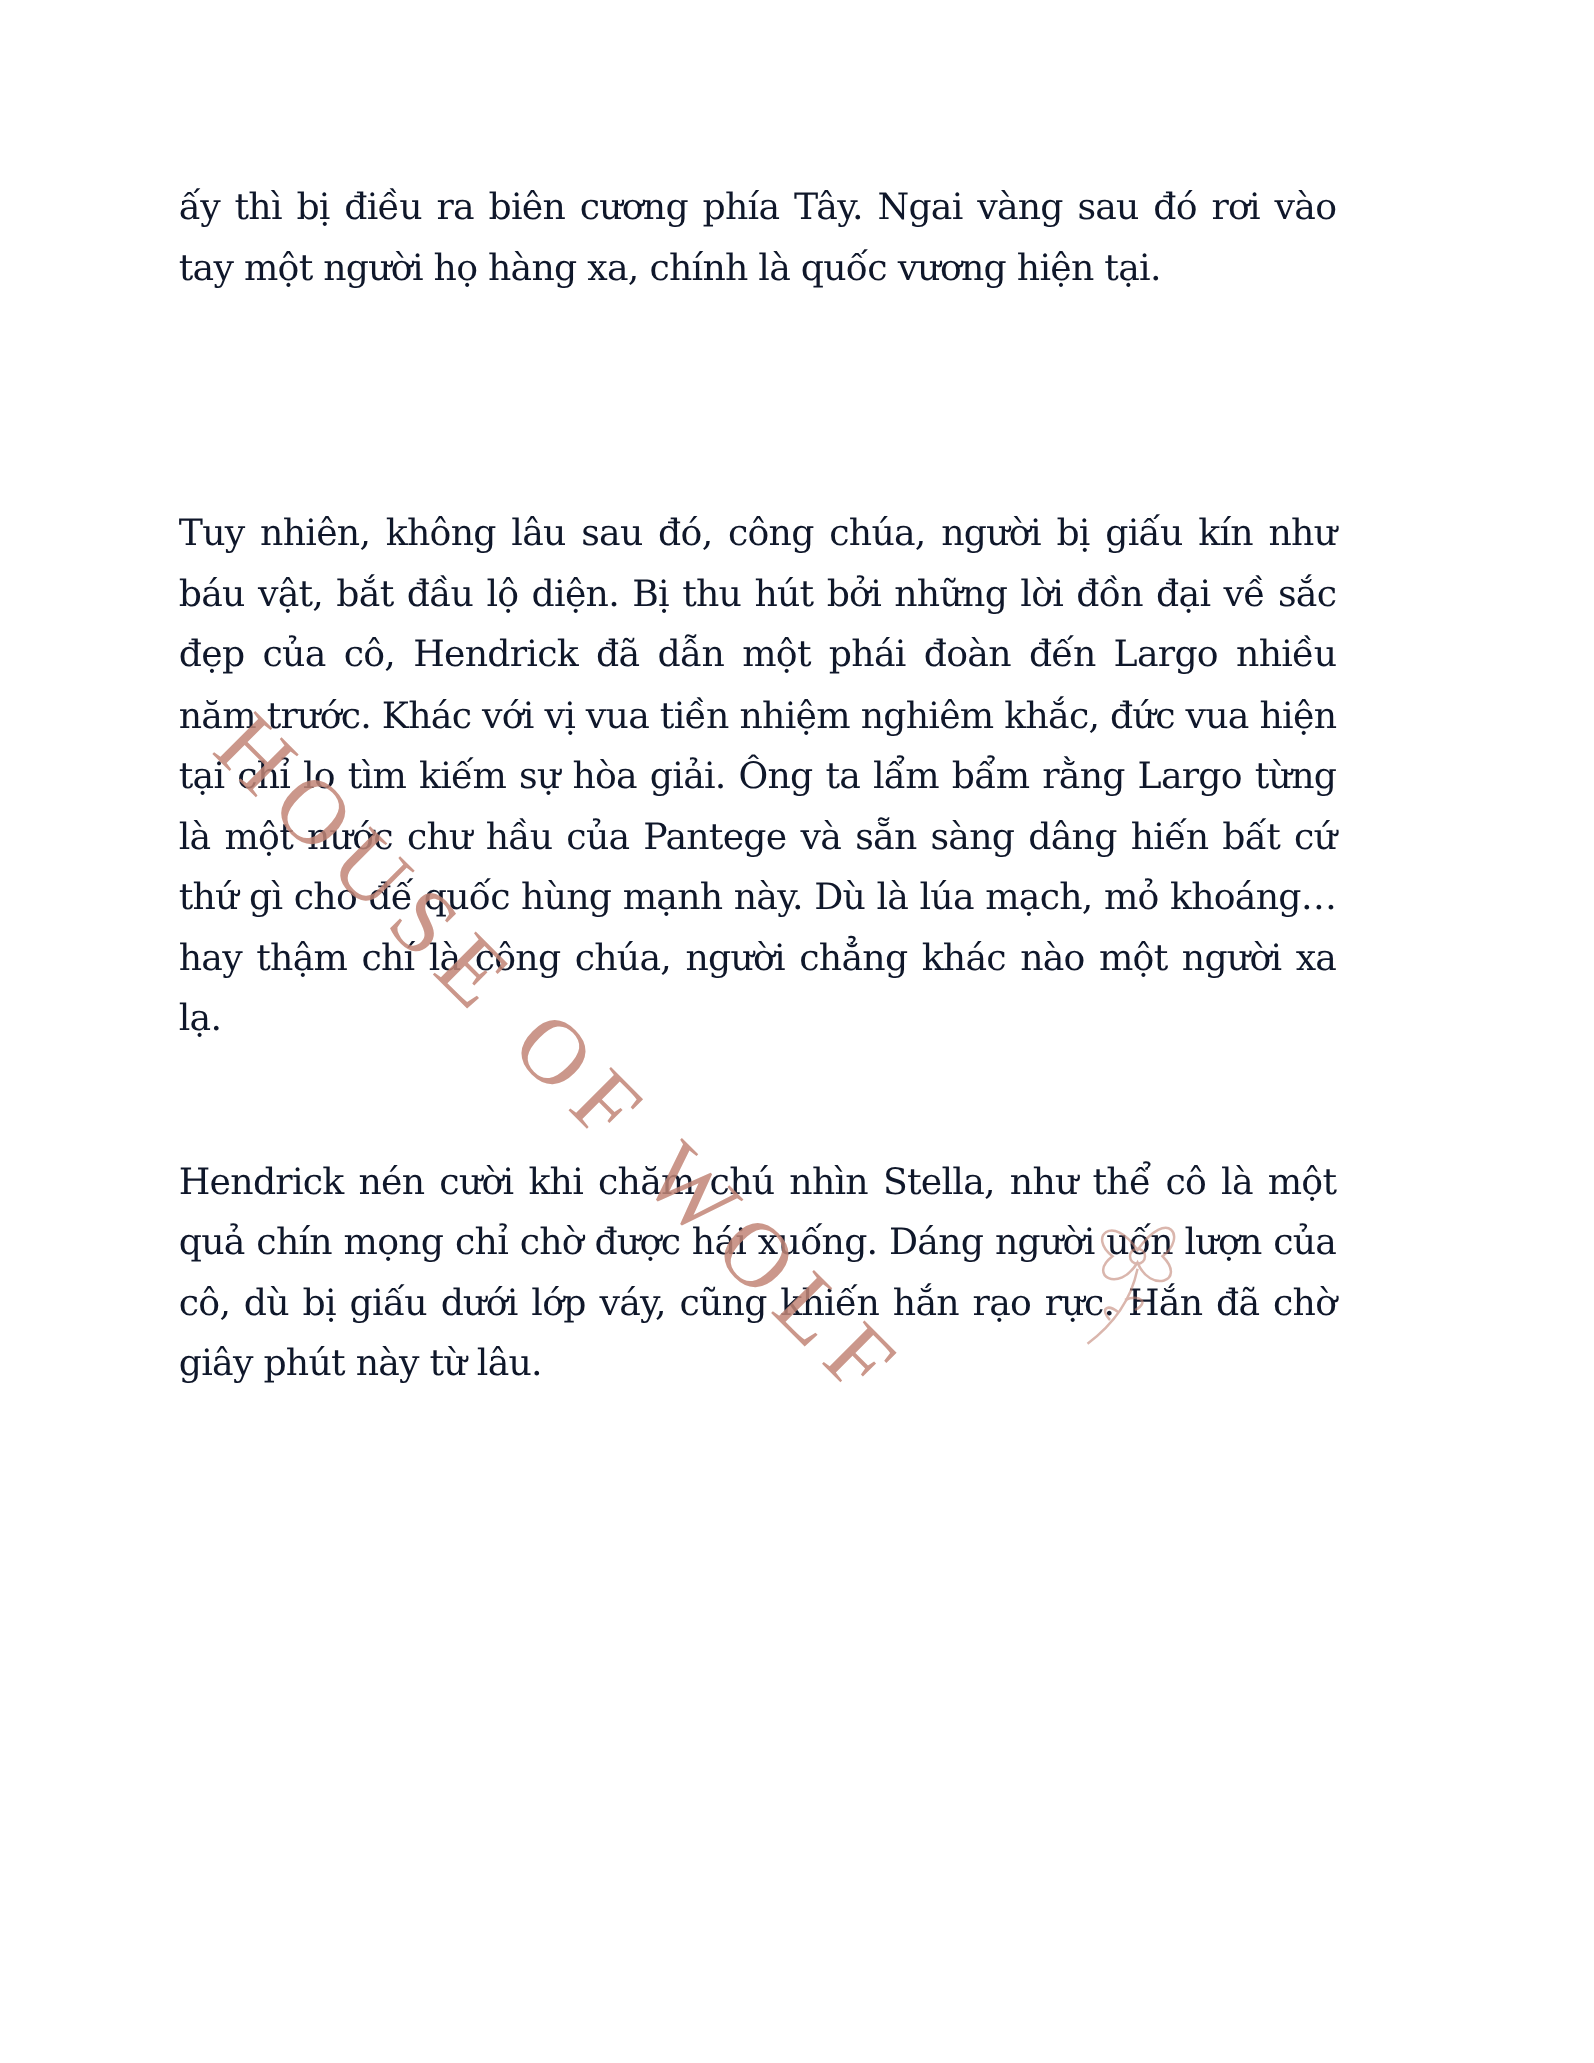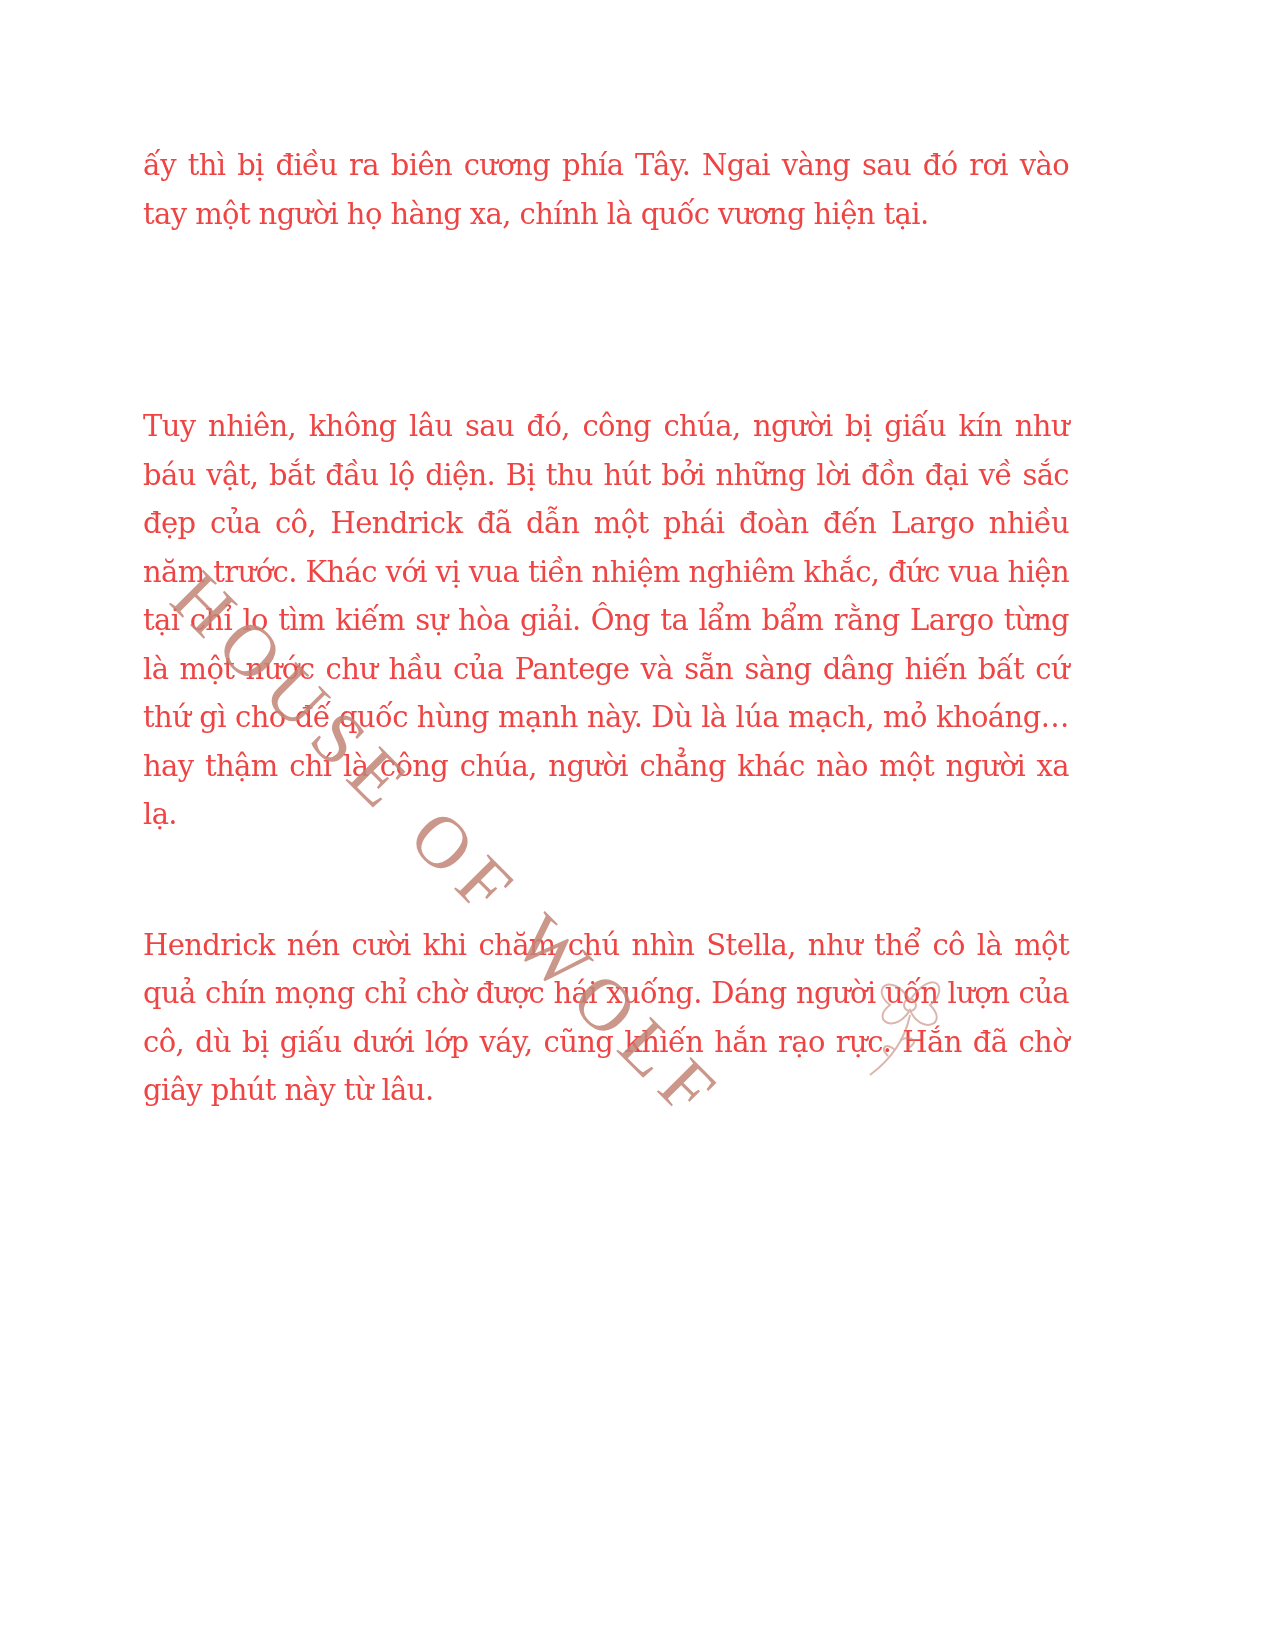--- a/index.html
+++ b/index.html
@@ -1,21 +1,21 @@
 <!DOCTYPE html>
 <html><head>
 <meta charset="utf-8">
 <style>
   html, body { margin:0; padding:0; background:#ffffff; }
   body { width:1275px; height:1650px; position:relative; overflow:hidden; }
   .page { position:absolute; left:0; top:0; width:1275px; height:1650px; background:#fff; }
   .content {
     position:absolute; left:143px; top:141px; width:926px;
     font-family:"DejaVu Serif", "Liberation Serif", serif;
-    font-size:29px; line-height:48.5px; color:#ef4444;
+    font-size:29px; line-height:48.5px; color:#0f172a;
     letter-spacing:-0.6px;
   }
   .content p { margin:0; text-align:justify; text-align-last:left; }
   .gap1 { height:82px; }
   .watermark {
     position:absolute; left:215px; top:555px;
     transform-origin:0 0; transform:rotate(45deg);
     font-family:"Liberation Serif", serif; font-size:74px;
     color:#c28677; opacity:0.85; letter-spacing:12px; white-space:nowrap;
     pointer-events:none;

